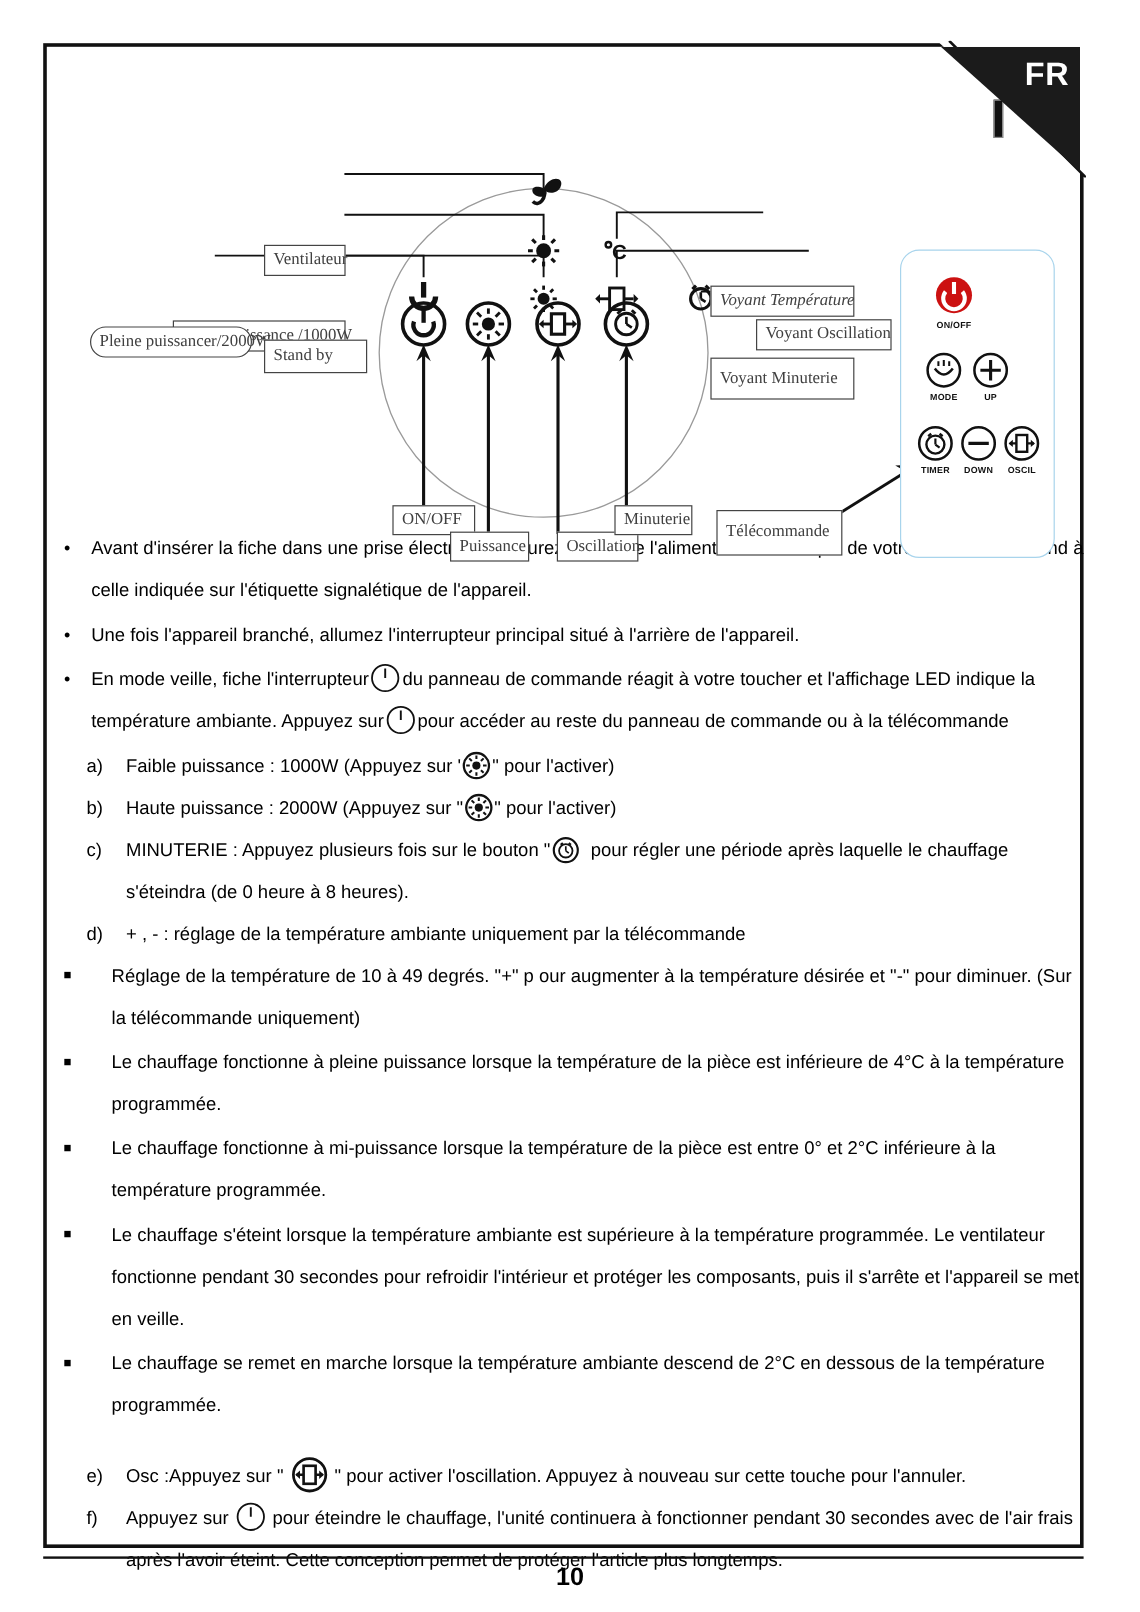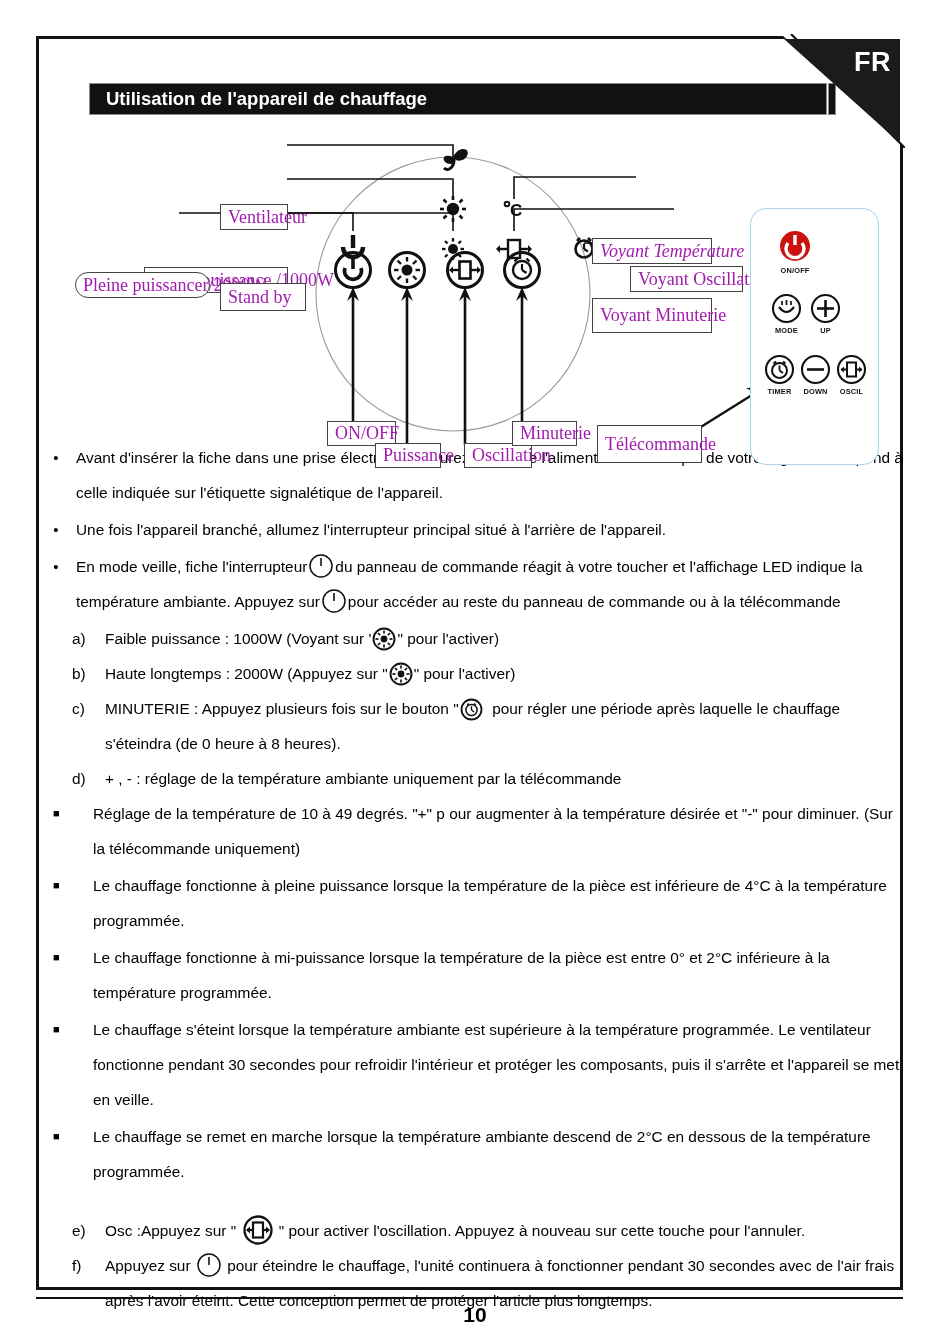--- a/index.html
+++ b/index.html
@@ -116,22 +116,22 @@
     width: 861px;
     height: 352px;
   }
   #diagram svg { display: block; }
 
   .dgm-label {
     position: absolute;
     border: 1.4px solid #444;
     background: #fff;
     font-family: "Liberation Serif", serif;
-    font-size: 18px;
-    color: #a21caf;
+    font-size: 14px;
+    color: #404040;
     display: flex;
     align-items: center;
     padding-left: 7px;
     box-sizing: border-box;
     white-space: nowrap;
     z-index: 3;
   }
 
   
   #remote {
@@ -237,23 +237,20 @@
   <div id="corner-notch"></div>
   <svg id="corner-diagonal" viewBox="0 0 124 114">
     <line x1="124" y1="114" x2="10" y2="0" stroke="#111" stroke-width="2.2"></line>
   </svg>
 
   <div id="fr-corner">
     <div class="tri"></div>
     <div class="fr-text">FR</div>
   </div>
 
-  <div id="title-bar">
-    <div class="label">Utilisation de l'appareil de chauffage</div>
-  </div>
   <div id="title-bar-cap"></div>
 
   <div id="diagram">
 
     <svg width="861" height="352" viewBox="0 0 861 352">
 
       <circle cx="414" cy="169" r="137" fill="none" stroke="#9a9a9a" stroke-width="1.1"></circle>
 
       <path d="M 248 20 L 414 20 L 414 32" fill="none" stroke="#111" stroke-width="1.6"></path>
 
@@ -517,41 +514,41 @@
          </svg><span>du panneau de commande réagit à votre toucher et l'affichage LED indique la température ambiante. Appuyez sur</span><svg class="inline-ico" width="26" height="26" viewBox="0 0 26 26">
            <circle cx="13" cy="13" r="11" fill="none" stroke="#111" stroke-width="1.5"></circle>
            <line x1="13" y1="5" x2="13" y2="13" stroke="#111" stroke-width="1.6"></line>
          </svg><span>pour accéder au reste du panneau de commande ou à la télécommande</span>
     </div>
   </div>
 
   <div class="lettered-row">
     <div class="letter-mark">a)</div>
     <div class="letter-body">
-      <span>Faible puissance : 1000W (Voyant sur '</span><svg class="inline-ico" width="24" height="24" viewBox="0 0 24 24">
+      <span>Faible puissance : 1000W (Appuyez sur '</span><svg class="inline-ico" width="24" height="24" viewBox="0 0 24 24">
            <circle cx="12" cy="12" r="10.5" fill="none" stroke="#111" stroke-width="1.9"></circle>
            <circle cx="12" cy="12" r="3.4" fill="#111"></circle>
            <g stroke="#111" stroke-width="1.7">
              <line x1="12" y1="3.5" x2="12" y2="6.5"></line>
             <line x1="12" y1="17.5" x2="12" y2="20.5"></line>
              <line x1="3.5" y1="12" x2="6.5" y2="12"></line>
             <line x1="17.5" y1="12" x2="20.5" y2="12"></line>
              <line x1="6" y1="6" x2="8.2" y2="8.2"></line>
             <line x1="15.8" y1="15.8" x2="18" y2="18"></line>
              <line x1="18" y1="6" x2="15.8" y2="8.2"></line>
             <line x1="8.2" y1="15.8" x2="6" y2="18"></line>
            </g>
          </svg><span>" pour l'activer)</span>
     </div>
   </div>
 
   <div class="lettered-row">
     <div class="letter-mark">b)</div>
     <div class="letter-body">
-      <span>Haute longtemps : 2000W (Appuyez sur "</span><svg class="inline-ico" width="24" height="24" viewBox="0 0 24 24">
+      <span>Haute puissance : 2000W (Appuyez sur "</span><svg class="inline-ico" width="24" height="24" viewBox="0 0 24 24">
            <circle cx="12" cy="12" r="10.5" fill="none" stroke="#111" stroke-width="1.9"></circle>
            <circle cx="12" cy="12" r="3.4" fill="#111"></circle>
            <g stroke="#111" stroke-width="1.7">
              <line x1="12" y1="3.5" x2="12" y2="6.5"></line>
             <line x1="12" y1="17.5" x2="12" y2="20.5"></line>
              <line x1="3.5" y1="12" x2="6.5" y2="12"></line>
             <line x1="17.5" y1="12" x2="20.5" y2="12"></line>
              <line x1="6" y1="6" x2="8.2" y2="8.2"></line>
             <line x1="15.8" y1="15.8" x2="18" y2="18"></line>
              <line x1="18" y1="6" x2="15.8" y2="8.2"></line>

